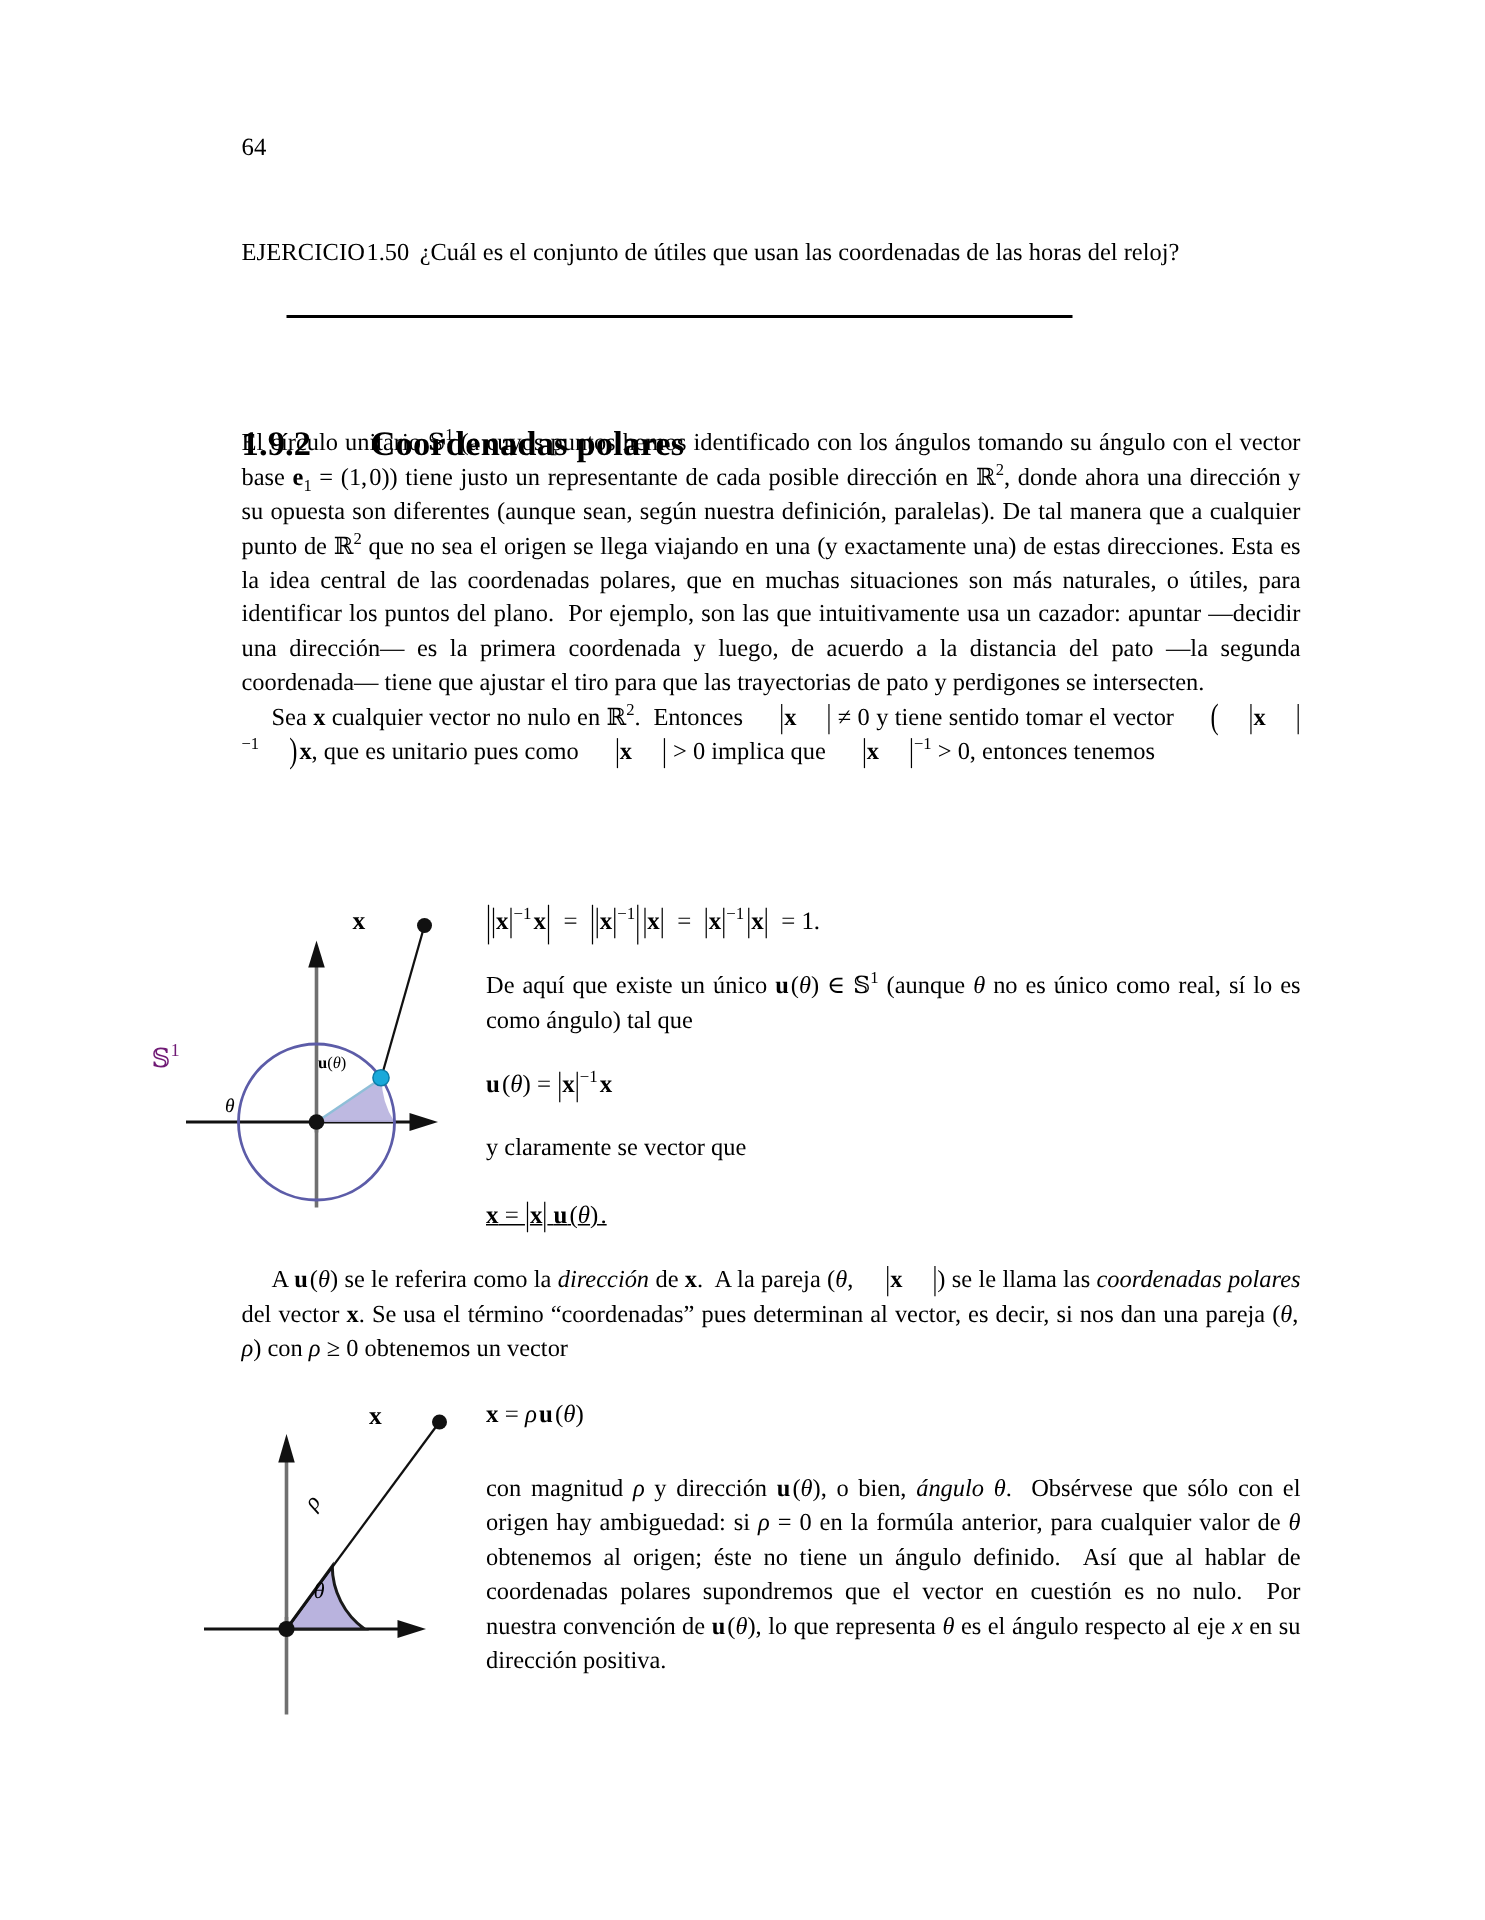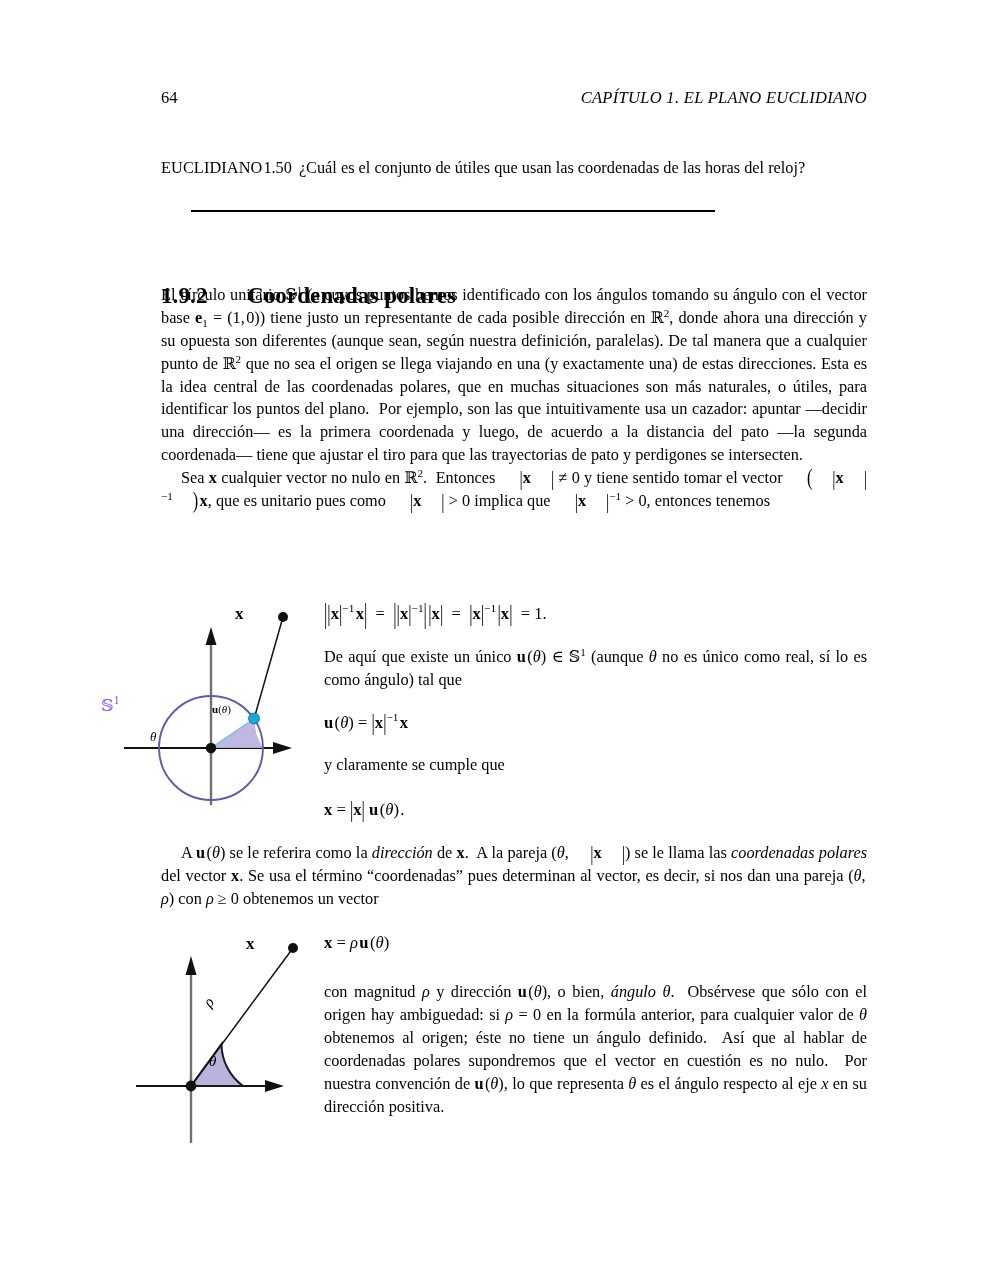--- a/index.html
+++ b/index.html
@@ -134,25 +134,24 @@
   .paren { display: inline-block; transform: scaleY(1.45); }
 </style>
 </head>
 <body>
 
 <div class="page">
   <div class="content">
 
     <div class="runhead">
       <span class="folio">64</span>
-      <span class="chaptitle">CAPÍTULO 1.  EL PLANO EUCLIDIANO</span>
     </div>
 
     <div class="exercise">
-      <span class="exlabel">EUCLIDIANO</span><span class="exnum">1.50</span><span class="exbody">¿Cuál es el conjunto de útiles que usan las coordenadas de las horas del reloj?</span>
+      <span class="exlabel">EJERCICIO</span><span class="exnum">1.50</span><span class="exbody">¿Cuál es el conjunto de útiles que usan las coordenadas de las horas del reloj?</span>
     </div>
 
     <div class="rule"></div>
 
     <h2 class="sect">
       <span class="num">1.9.2</span><span>Coordenadas polares</span>
     </h2>
 
     <div class="body-block">
 
@@ -183,43 +182,43 @@
           <circle cx="105" cy="148" r="5.2" fill="#111111"></circle>
 
           <circle cx="148" cy="118.5" r="5.4" fill="#19a9da" stroke="#0d7ba6" stroke-width="1"></circle>
 
           <circle cx="177" cy="17" r="5" fill="#111111"></circle>
         </svg>
 
         
         <div style="position:absolute; left:129px; top:4px; font-size:17px; font-weight:bold;">x</div>
         <div style="position:absolute; left:106px; top:103px; font-size:11px;"><span class="mvec">u</span>(<span class="mit">θ</span>)</div>
-        <div style="position:absolute; left:-5px; top:95px; font-size:18px; color:#8b5cf6;"><span class="blackboard">𝕊</span><sup class="sm">1</sup></div>
+        <div style="position:absolute; left:-5px; top:95px; font-size:18px; color:#701a75;"><span class="blackboard">𝕊</span><sup class="sm">1</sup></div>
         <div style="position:absolute; left:44px; top:129px; font-size:13px; font-style:italic;">θ</div>
       </div>
 
       <div class="txtcell" style="left:163px; top:0px; width:543px;">
         <div class="eqn" style="margin-top:2px;">
           <span class="vbarTall">|</span><span class="vbar">|</span><span class="mvec">x</span><span class="vbar">|</span><sup class="sm">−1</sup> <span class="mvec">x</span><span class="vbarTall">|</span>
           &nbsp;=&nbsp;
           <span class="vbarTall">|</span><span class="vbar">|</span><span class="mvec">x</span><span class="vbar">|</span><sup class="sm">−1</sup><span class="vbarTall">|</span> <span class="vbar">|</span><span class="mvec">x</span><span class="vbar">|</span>
           &nbsp;=&nbsp;
           <span class="vbar">|</span><span class="mvec">x</span><span class="vbar">|</span><sup class="sm">−1</sup> <span class="vbar">|</span><span class="mvec">x</span><span class="vbar">|</span>
           &nbsp;=&nbsp;1.
         </div>
 
         <p class="para" style="margin-top:21px;">De aquí que existe un único <span class="mvec">u</span> (<span class="mit">θ</span>) ∈ <span class="blackboard">𝕊</span><sup class="sm">1</sup> (aunque <span class="mit">θ</span> no es único como real, sí lo es como ángulo) tal que</p>
 
         <div class="eqn" style="margin-top:19px;">
           <span class="mvec">u</span> (<span class="mit">θ</span>) = <span class="vbar">|</span><span class="mvec">x</span><span class="vbar">|</span><sup class="sm">−1</sup> <span class="mvec">x</span>
         </div>
 
-        <p class="para" style="margin-top:20px;">y claramente se cumple que</p>
-
-        <div class="eqn" style="margin-top:21px;">
+        <p class="para" style="margin-top:20px;">y claramente se vector que</p>
+
+        <div class="eqn" style="margin-top:21px;text-decoration:underline;">
           <span class="mvec">x</span> = <span class="vbar">|</span><span class="mvec">x</span><span class="vbar">|</span>&nbsp;<span class="mvec">u</span> (<span class="mit">θ</span>) .
         </div>
       </div>
     </div>
 
     <div class="body-block" style="top:754px;">
       <p class="para indent">A <span class="mvec">u</span> (<span class="mit">θ</span>) se le referira como la <span class="mit">dirección</span> de <span class="mvec">x</span>.&nbsp; A la pareja (<span class="mit">θ</span>, <span class="vbar">|</span><span class="mvec">x</span><span class="vbar">|</span>) se le llama las <span class="mit">coordenadas polares</span> del vector <span class="mvec">x</span>. Se usa el término “coordenadas” pues determinan al vector, es decir, si nos dan una pareja (<span class="mit">θ</span>, <span class="mit">ρ</span>) con <span class="mit">ρ</span> ≥ 0 obtenemos un vector</p>
     </div>
 
     <div class="figrow" style="top:840px; height:230px;">

